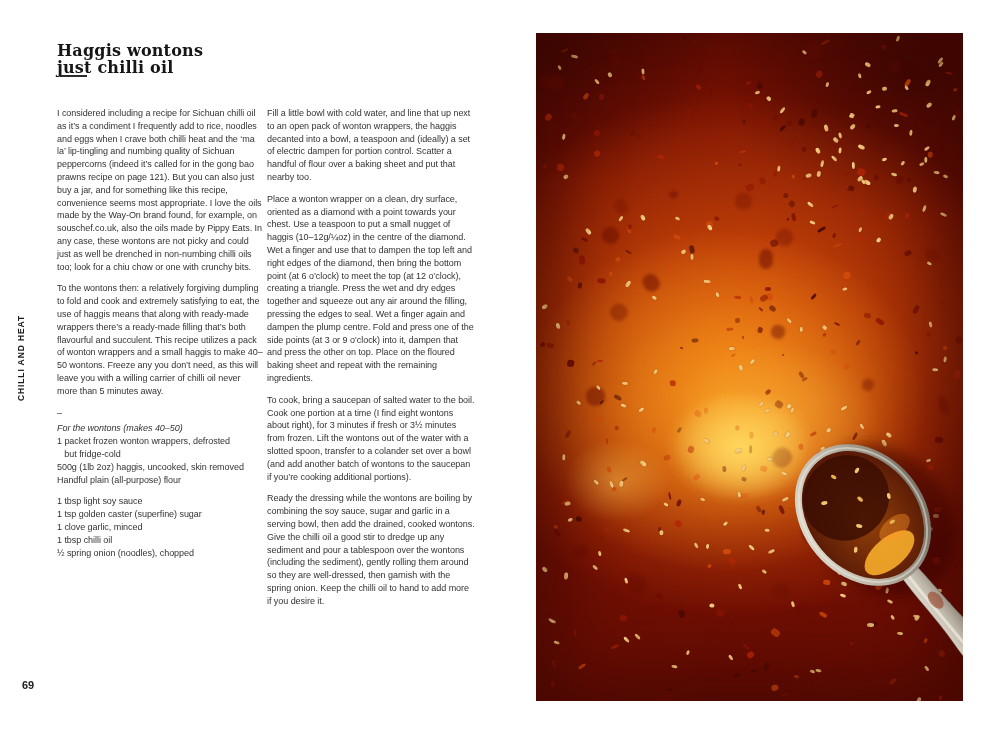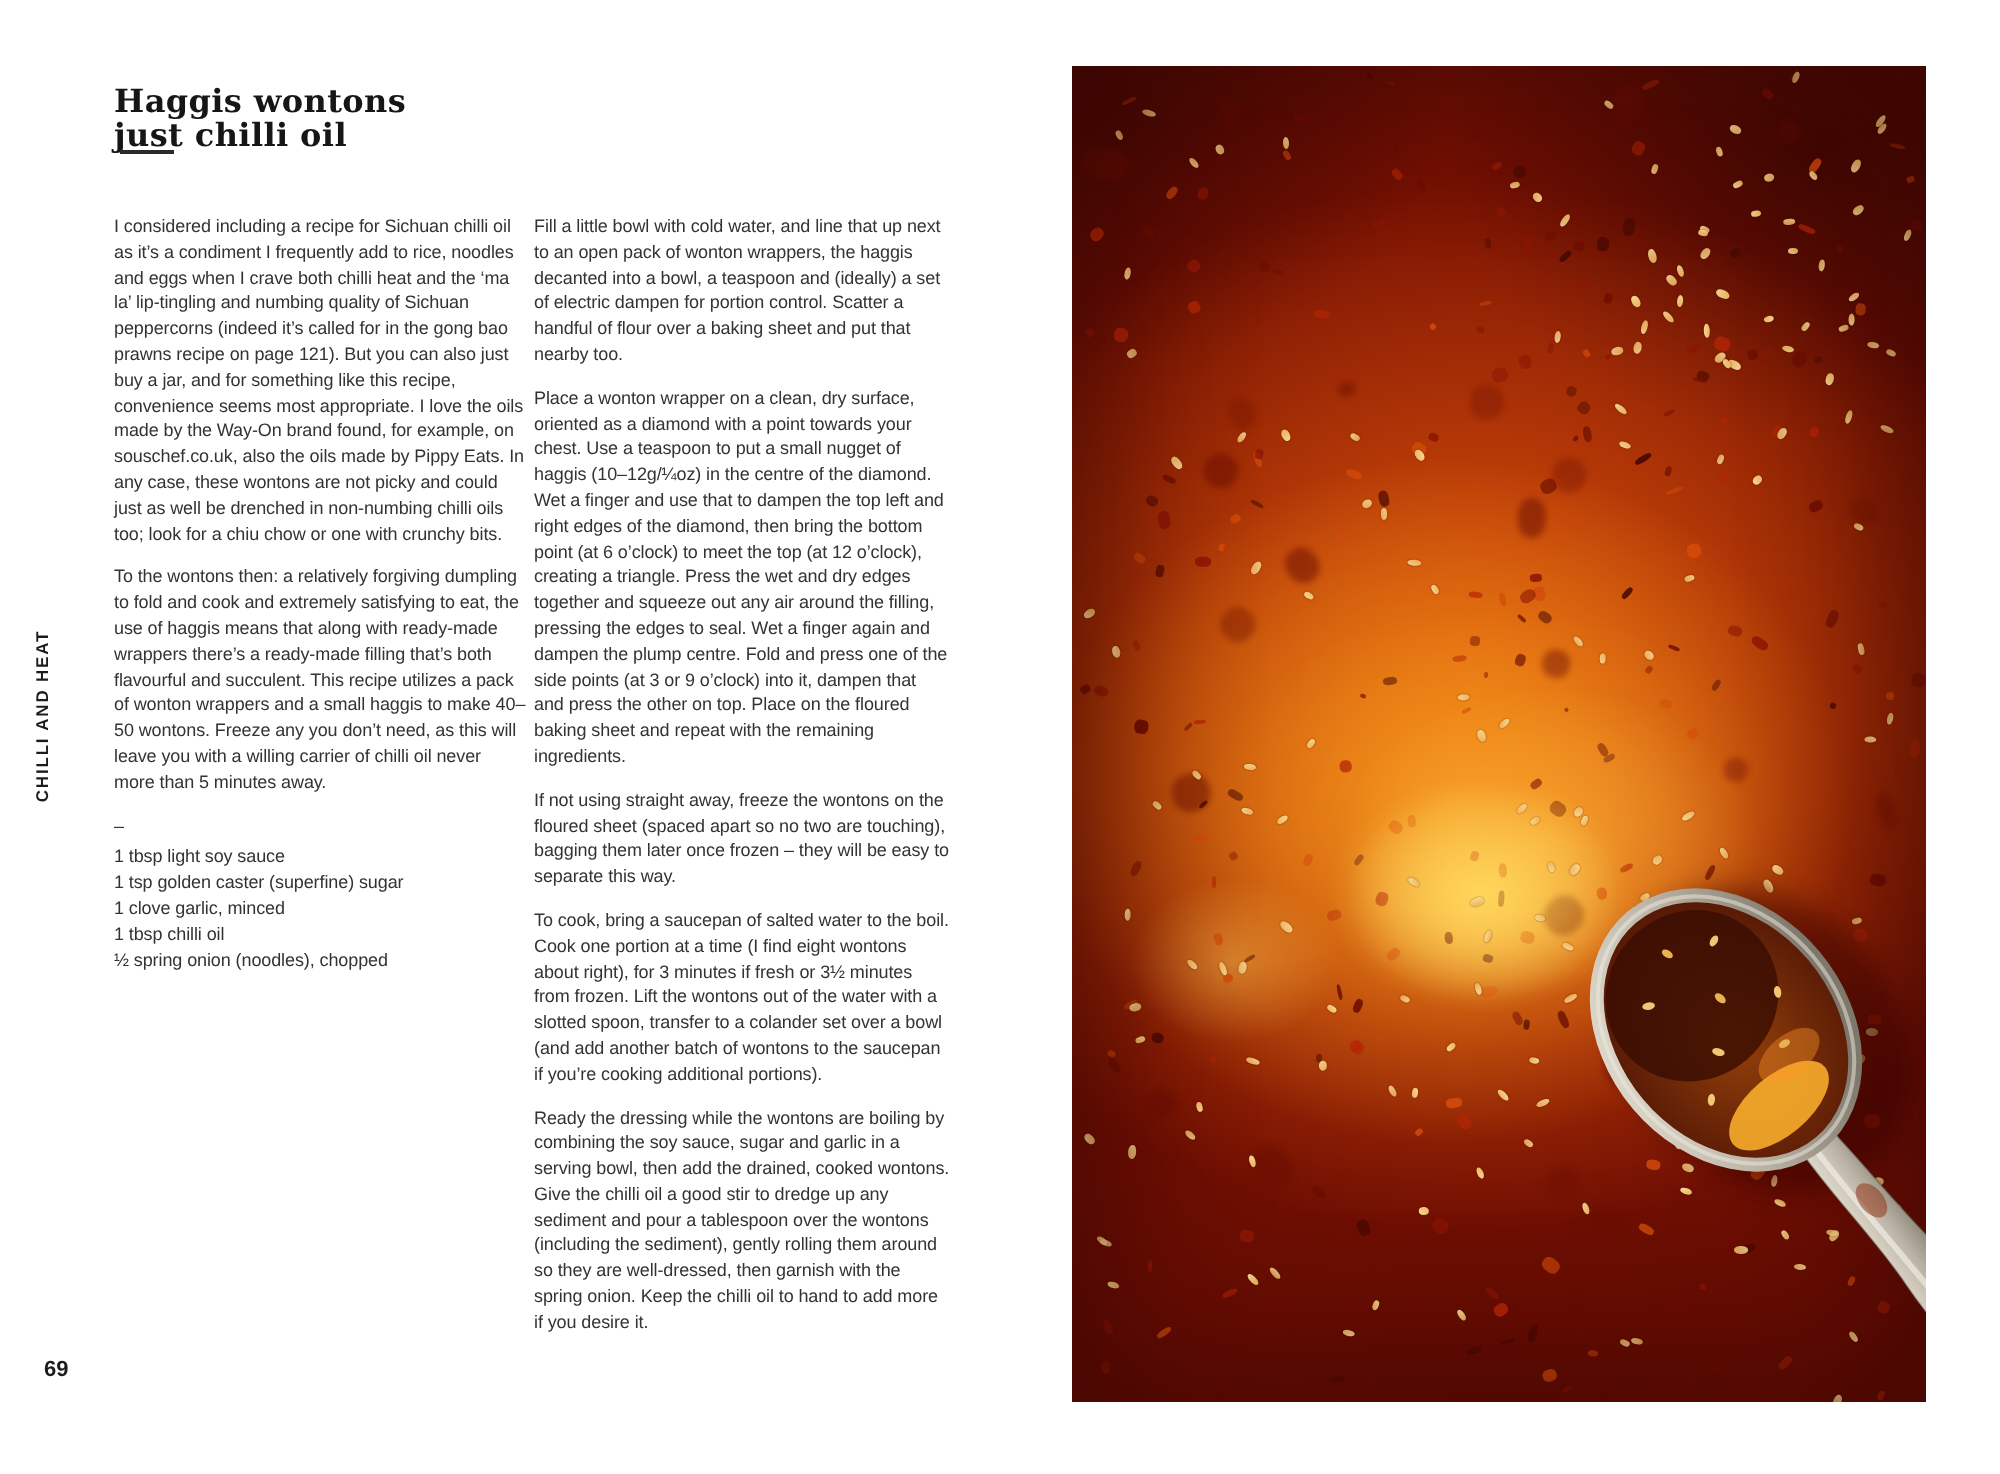--- a/index.html
+++ b/index.html
@@ -55,34 +55,40 @@
     <span>Haggis wontons</span><br>
     <span>just chilli oil</span>
   </h1>
   <div id="title-rule"></div>
 
   <div id="col-1" class="col">
     <p class="para">I considered including a recipe for Sichuan chilli oil as it’s a condiment I frequently add to rice, noodles and eggs when I crave both chilli heat and the ‘ma la’ lip-tingling and numbing quality of Sichuan peppercorns (indeed it’s called for in the gong bao prawns recipe on page 121). But you can also just buy a jar, and for something like this recipe, convenience seems most appropriate. I love the oils made by the Way-On brand found, for example, on souschef.co.uk, also the oils made by Pippy Eats. In any case, these wontons are not picky and could just as well be drenched in non-numbing chilli oils too; look for a chiu chow or one with crunchy bits.</p>
     <p class="para">To the wontons then: a relatively forgiving dumpling to fold and cook and extremely satisfying to eat, the use of haggis means that along with ready-made wrappers there’s a ready-made filling that’s both flavourful and succulent. This recipe utilizes a pack of wonton wrappers and a small haggis to make 40–50 wontons. Freeze any you don’t need, as this will leave you with a willing carrier of chilli oil never more than 5 minutes away.</p>
     <div class="sep-dash">–</div>
 
+    <div class="ing-group">
+      <div class="ing-heading">For the wontons (makes 40–50)</div>
+      <div class="ing-line">1 packet frozen wonton wrappers, defrosted
+   but fridge-cold</div>
+      <div class="ing-line">500g (1lb 2oz) haggis, uncooked, skin removed</div>
+      <div class="ing-line">Handful plain (all-purpose) flour</div>
+    </div>
 
     <div class="ing-group">
       <div class="ing-line">1 tbsp light soy sauce</div>
       <div class="ing-line">1 tsp golden caster (superfine) sugar</div>
       <div class="ing-line">1 clove garlic, minced</div>
       <div class="ing-line">1 tbsp chilli oil</div>
       <div class="ing-line">½ spring onion (noodles), chopped</div>
     </div>
   </div>
 
   <div id="col-2" class="col">
     <p class="para">Fill a little bowl with cold water, and line that up next to an open pack of wonton wrappers, the haggis decanted into a bowl, a teaspoon and (ideally) a set of electric dampen for portion control. Scatter a handful of flour over a baking sheet and put that nearby too.</p>
     <p class="para">Place a wonton wrapper on a clean, dry surface, oriented as a diamond with a point towards your chest. Use a teaspoon to put a small nugget of haggis (10–12g/¼oz) in the centre of the diamond. Wet a finger and use that to dampen the top left and right edges of the diamond, then bring the bottom point (at 6 o’clock) to meet the top (at 12 o’clock), creating a triangle. Press the wet and dry edges together and squeeze out any air around the filling, pressing the edges to seal. Wet a finger again and dampen the plump centre. Fold and press one of the side points (at 3 or 9 o’clock) into it, dampen that and press the other on top. Place on the floured baking sheet and repeat with the remaining ingredients.</p>
-    <p class="para">If not using straight away, freeze the wontons on the floured sheet (spaced apart so no two are touching), bagging them later once frozen – they will be easy to separate this way.</p>
     <p class="para">To cook, bring a saucepan of salted water to the boil. Cook one portion at a time (I find eight wontons about right), for 3 minutes if fresh or 3½ minutes from frozen. Lift the wontons out of the water with a slotted spoon, transfer to a colander set over a bowl (and add another batch of wontons to the saucepan if you’re cooking additional portions).</p>
     <p class="para">Ready the dressing while the wontons are boiling by combining the soy sauce, sugar and garlic in a serving bowl, then add the drained, cooked wontons. Give the chilli oil a good stir to dredge up any sediment and pour a tablespoon over the wontons (including the sediment), gently rolling them around so they are well-dressed, then garnish with the spring onion. Keep the chilli oil to hand to add more if you desire it.</p>
   </div>
 </div>
 
 <div id="photo" aria-label="Overhead close-up of crispy chilli oil dense with chilli flakes and golden sesame seeds, with a silver spoon resting in it and a warm glow at the centre" style="background: radial-gradient(95px 75px at 48% 62%, rgb(255, 217, 94), rgba(255, 217, 94, 0) 72%), radial-gradient(150px 110px at 56% 58%, rgba(255, 190, 70, 0.5), rgba(255, 190, 70, 0) 70%), radial-gradient(70px 55px at 19% 67%, rgba(255, 196, 80, 0.45), rgba(255, 196, 80, 0) 75%), radial-gradient(260px 220px at 44% 55%, rgba(245, 154, 27, 0.85), rgba(245, 154, 27, 0) 78%), radial-gradient(360px 320px at 47% 48%, rgb(224, 90, 10), rgba(224, 90, 10, 0) 82%), radial-gradient(300px 240px at 88% 6%, rgba(63, 7, 2, 0.91), rgba(63, 7, 2, 0) 62%), radial-gradient(260px 200px at 3% 3%, rgba(63, 7, 2, 0.8), rgba(63, 7, 2, 0) 66%), radial-gradient(520px 340px at 50% 105%, rgb(96, 11, 2), rgba(96, 11, 2, 0) 72%), radial-gradient(closest-corner at 48% 52%, rgb(156, 26, 4), rgb(96, 11, 2));">
   <div id="photo-texture">
       <div class="chunk" style="left: 5px; top: 41.4px; width: 23.7px; height: 16.1px; background: rgb(107, 13, 2); transform: rotate(188deg); opacity: 0.38; border-radius: 45%; filter: blur(1.5px);"></div>
       <div class="chunk" style="left: 199.1px; top: 160.3px; width: 17.3px; height: 16.5px; background: rgb(107, 13, 2); transform: rotate(93deg); opacity: 0.32; border-radius: 45%; filter: blur(1.5px);"></div>
       <div class="chunk" style="left: 326.3px; top: 346.3px; width: 12px; height: 11.8px; background: rgb(107, 13, 2); transform: rotate(106deg); opacity: 0.41; border-radius: 45%; filter: blur(1.5px);"></div>

